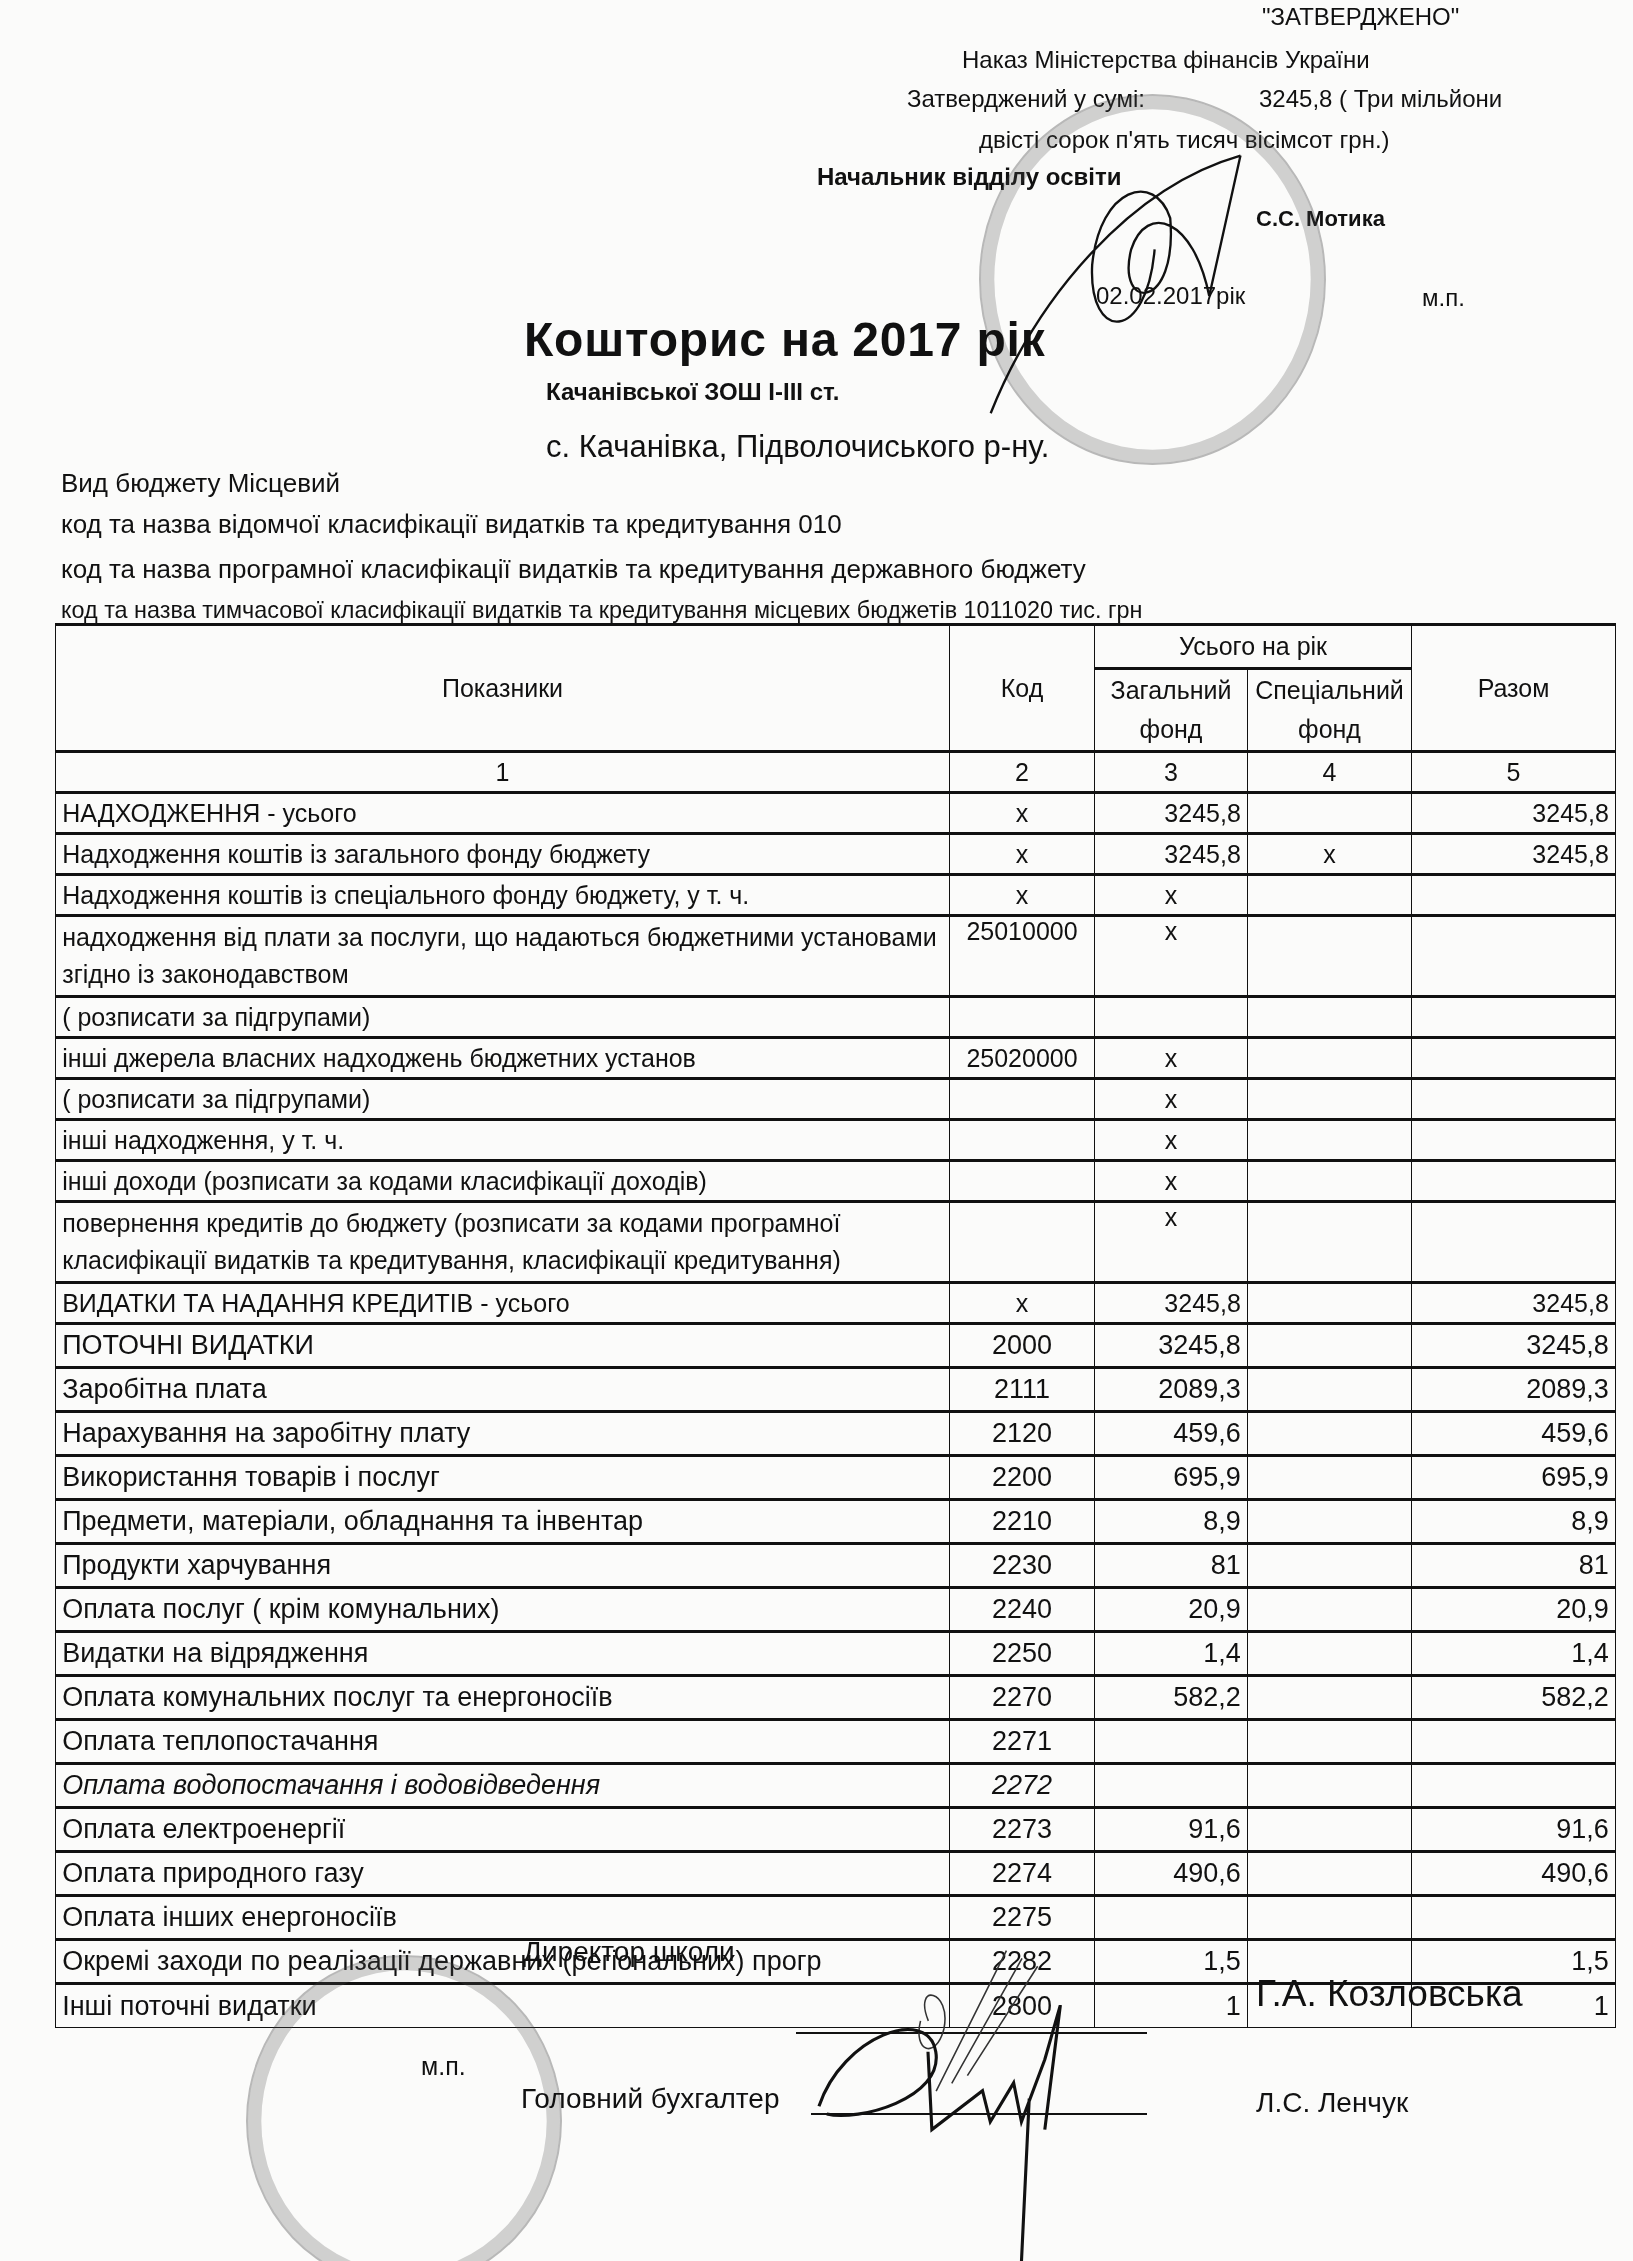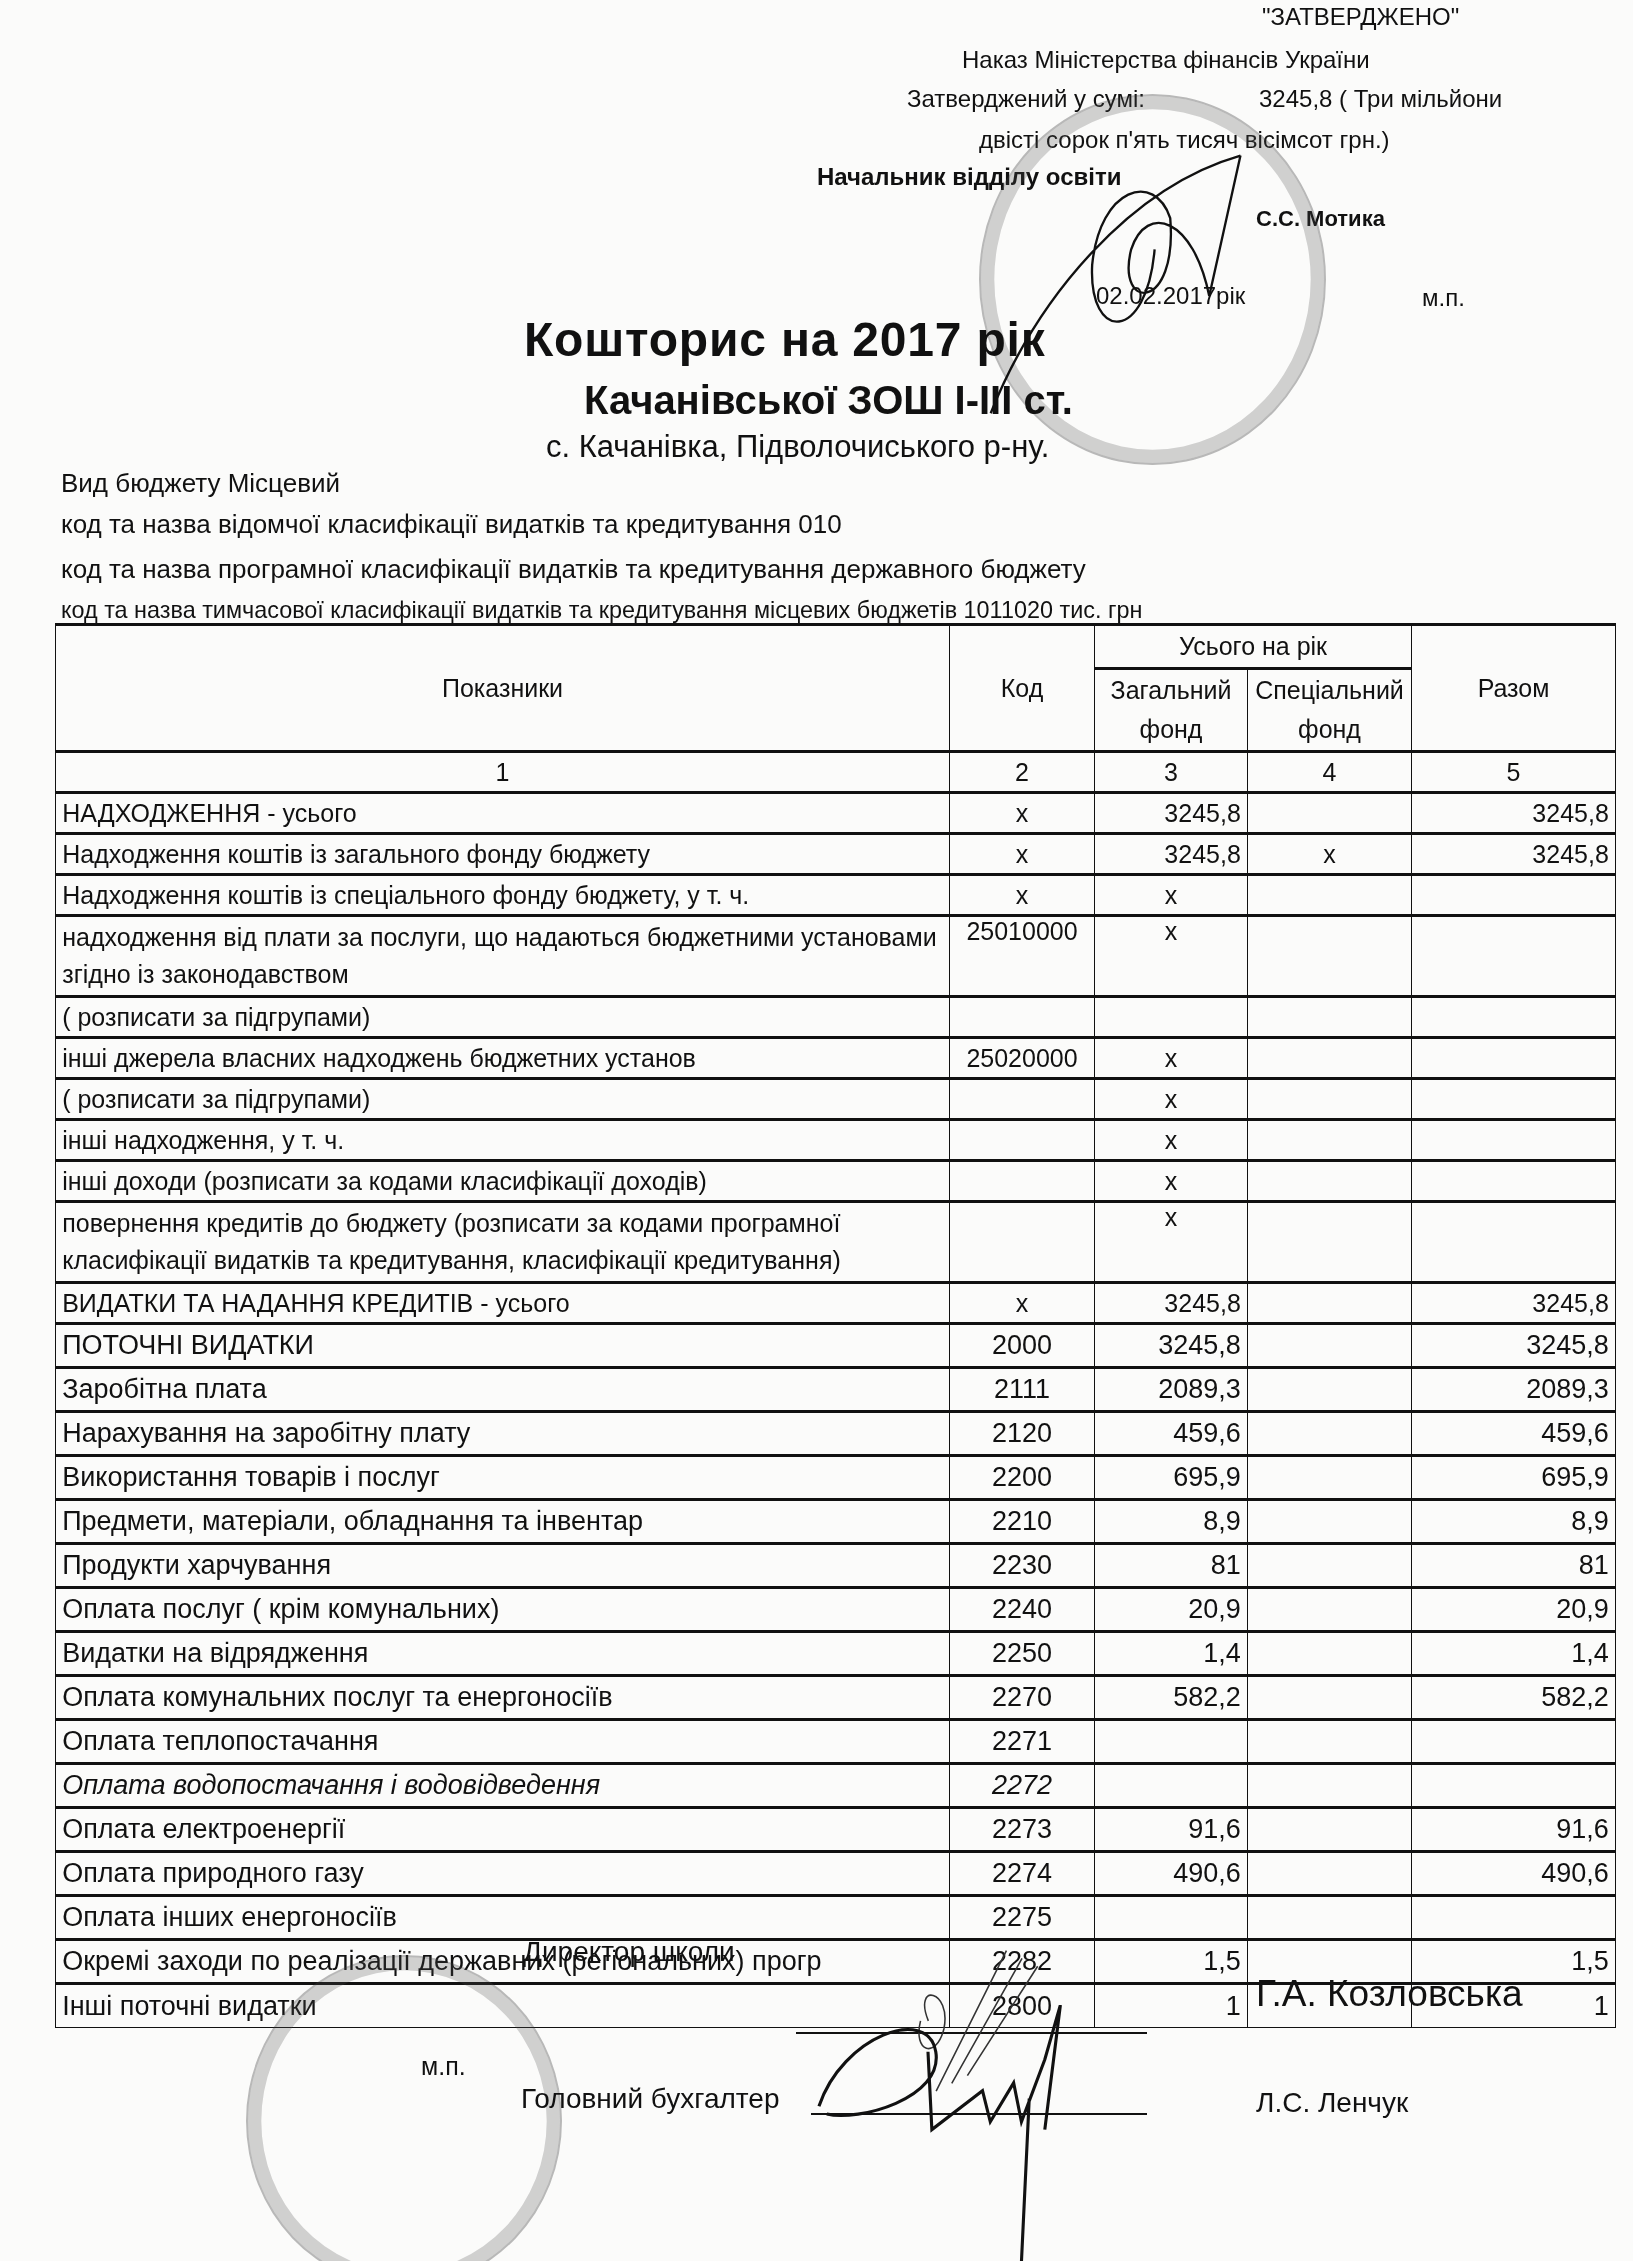--- a/index.html
+++ b/index.html
@@ -5,21 +5,21 @@
   html, body { margin: 0; padding: 0; }
   body {
     width: 1633px; height: 2261px; position: relative; overflow: hidden;
     background: #fbfbfa; color: #111;
     font-family: "Liberation Sans", sans-serif;
   }
   .abs { position: absolute; white-space: nowrap; }
   .approval { font-size: 24px; line-height: 1; }
   .approval.bold { font-weight: bold; }
   .title-main { font-size: 48px; font-weight: bold; letter-spacing: 0.8px; }
-  .title-sub { font-size: 40px; font-weight: bold; margin-left: 38px; }
+  .title-sub { font-size: 24px; font-weight: bold; }
   .title-loc { font-size: 31px; }
   .meta-line { font-size: 26px; }
   .meta-line.small { font-size: 23.4px; }
 
   table.budget {
     position: absolute; left: 55px; top: 623px; width: 1561px;
     border-collapse: collapse; table-layout: fixed;
   }
   table.budget td, table.budget th {
     border: 1.6px solid #111; border-top: 3.9px solid #111;

